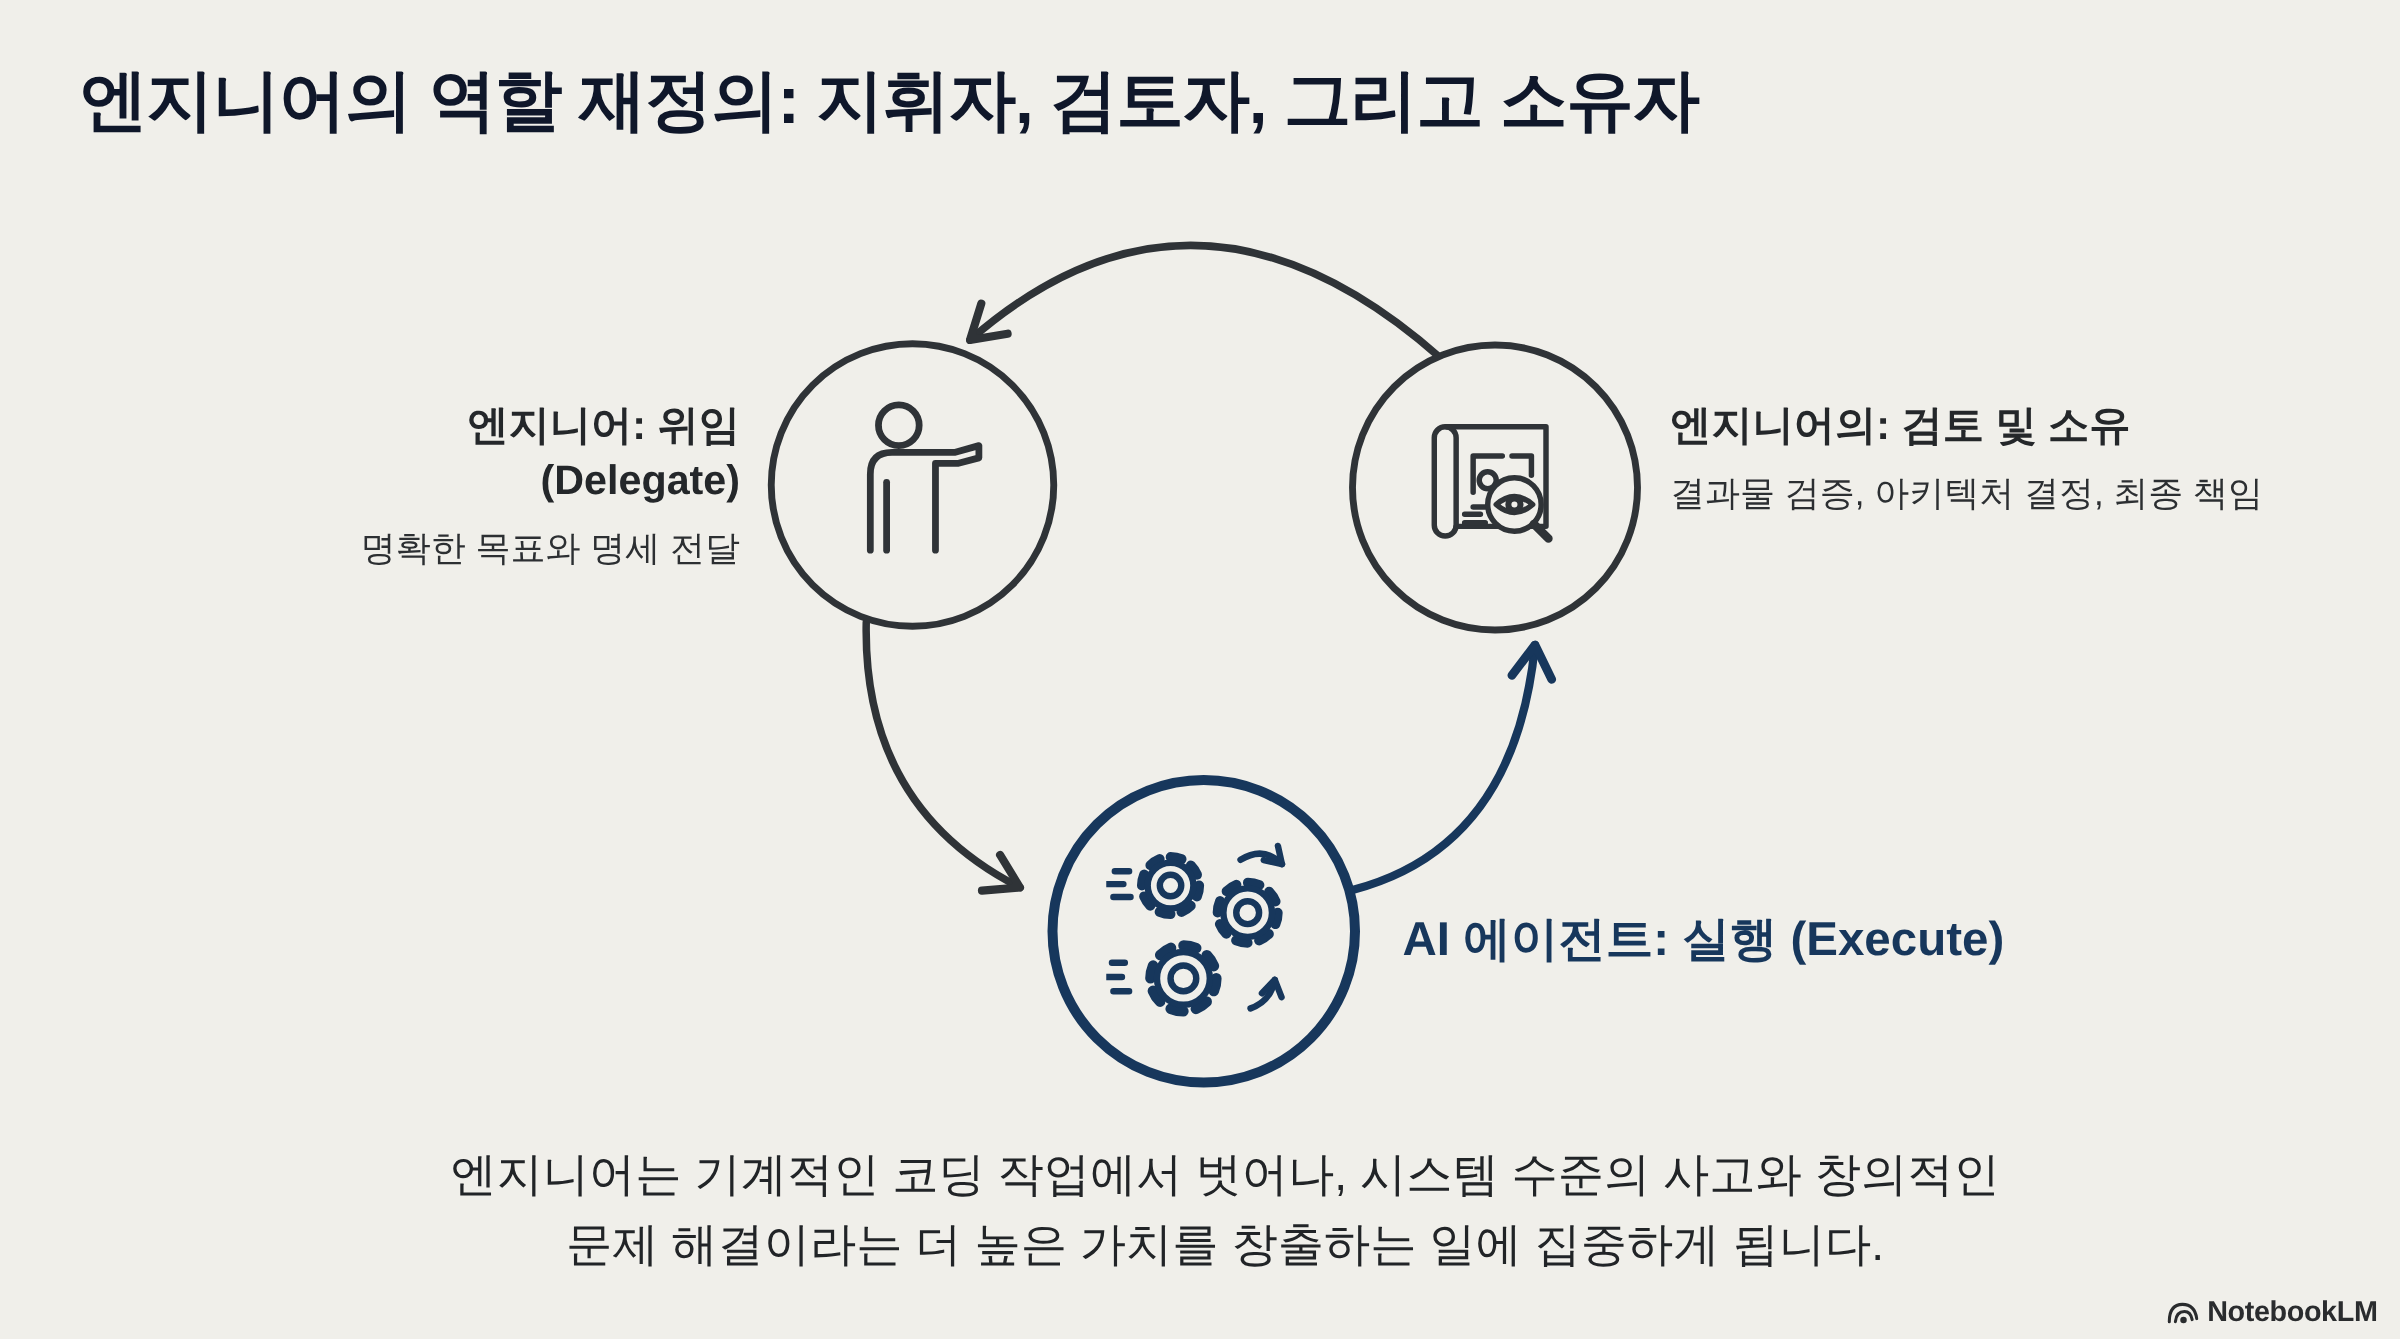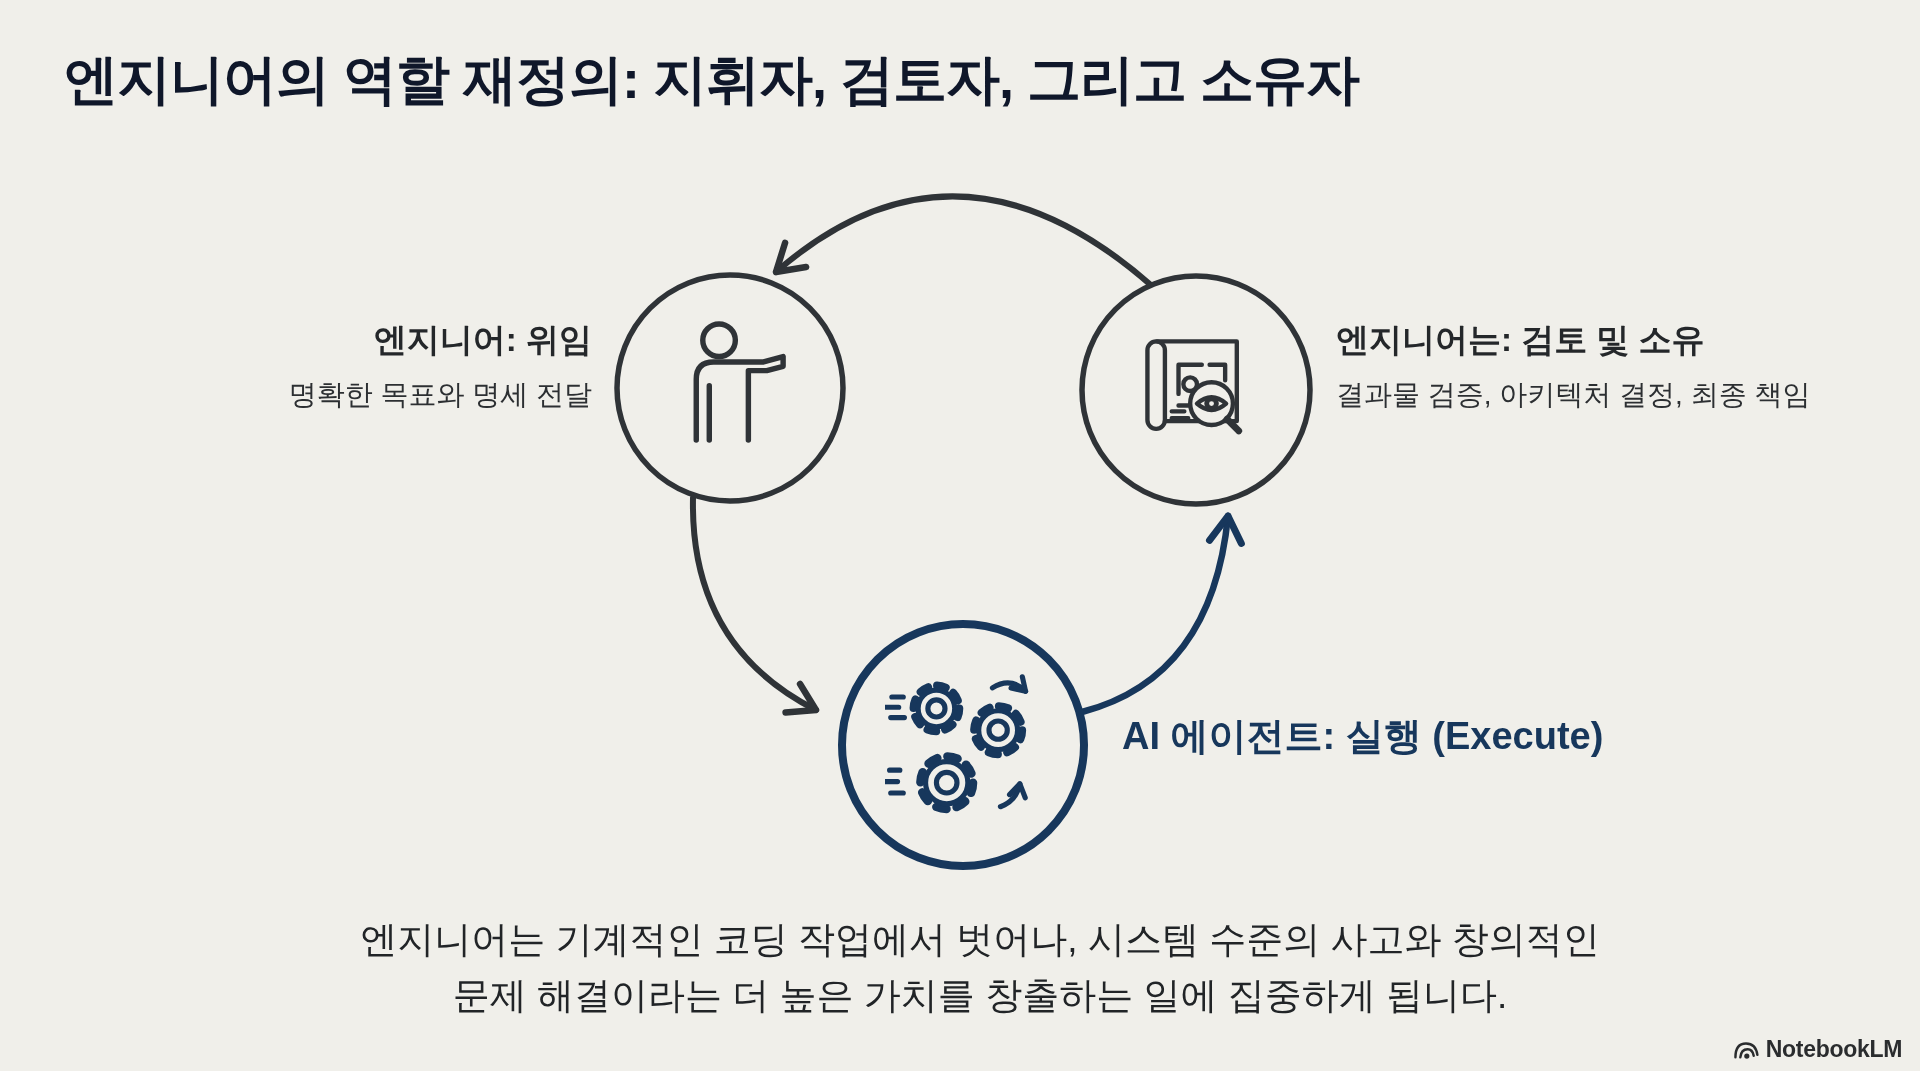--- a/index.html
+++ b/index.html
@@ -45,21 +45,21 @@
   }
   .label-delegate {
     right: 1328px; top: 318px;
     text-align: right;
   }
   .label-review {
     left: 1336px; top: 318px;
     text-align: left;
   }
   .label-execute {
-    left: 1122px; top: 712px;
+    left: 1122px; top: 728px;
     text-align: right;
   }
   .label-execute .head {
     font-size: 38px;
     color: #17375c;
     line-height: 48px;
   }
   .label-execute .desc {
     font-size: 30px;
     margin-top: 10px;
@@ -159,25 +159,26 @@
         <path d="M4 92 H13 M0 102 H11 M5 112 H16" stroke-width="4.5"></path>
 
         <path d="M94 20 Q110 10 123 23" stroke-width="4.5" marker-end="url(#chev-navy-sm)"></path>
         <path d="M101 124 Q115 119 118 104" stroke-width="4.5" marker-end="url(#chev-navy-sm)"></path>
       </g>
     </svg>
   </svg>
 
   <div class="node-label label-delegate">
     <div class="head">엔지니어: 위임</div>
+    <div class="head">(Delegate)</div>
     <div class="desc">명확한 목표와 명세 전달</div>
   </div>
 
   <div class="node-label label-review">
-    <div class="head">엔지니어는: 검토 및 소유</div>
+    <div class="head">엔지니어의: 검토 및 소유</div>
     <div class="desc">결과물 검증, 아키텍처 결정, 최종 책임</div>
   </div>
 
   <div class="node-label label-execute">
     <div class="head">AI 에이전트: 실행 (Execute)</div>
   </div>
 
   <div class="summary">
     <div>엔지니어는 기계적인 코딩 작업에서 벗어나, 시스템 수준의 사고와 창의적인</div>
     <div>문제 해결이라는 더 높은 가치를 창출하는 일에 집중하게 됩니다.</div>

